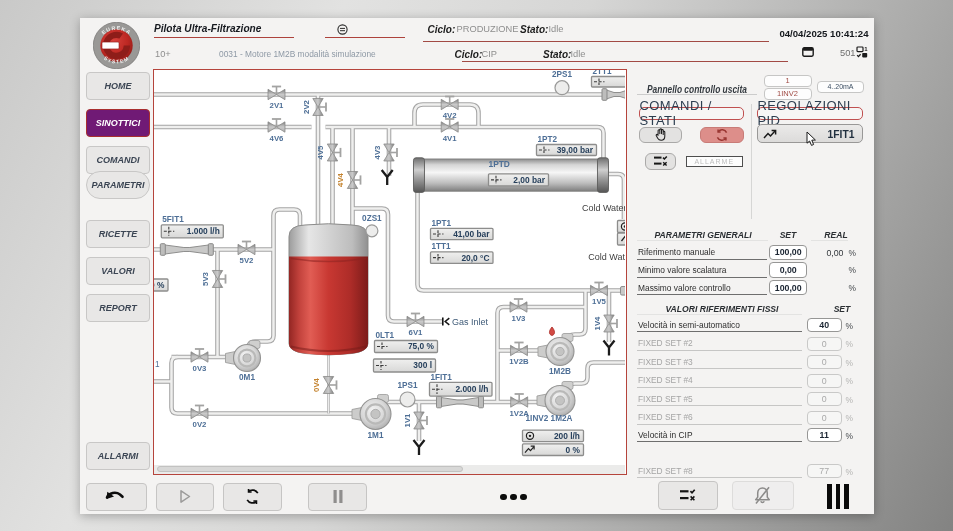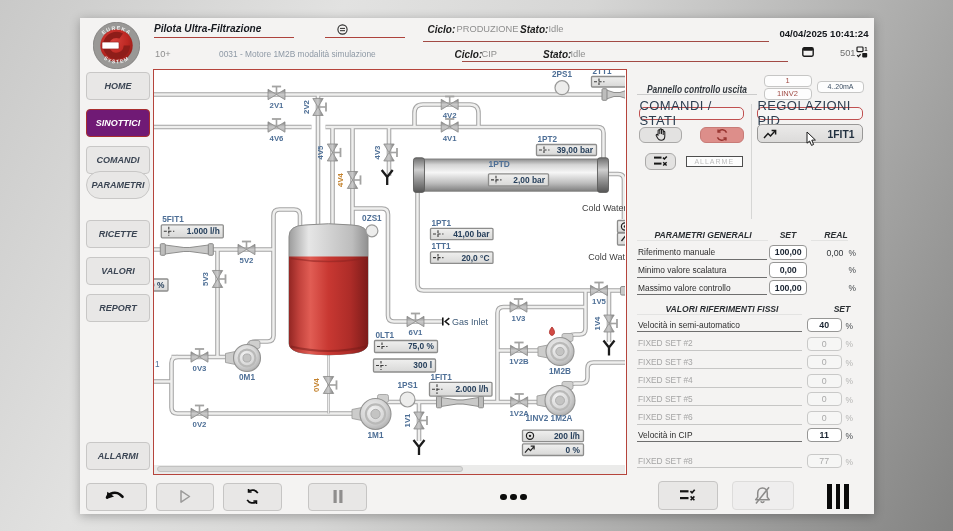--- a/index.html
+++ b/index.html
@@ -723,21 +723,21 @@
         <span class="ul" style="width:165px"></span>
         <input style="left: 170px; top: 0px; width: 35.5px; height: 14.2px;" value="0">
         <span class="unit" style="left:209px;top:2.5px;">%</span>
       </div>
       <div class="prow" style="left: 556.5px; top: 410px; width: 230px; height: 14.2px;">
         <span class="lbl">Velocità in CIP</span>
         <span class="ul" style="width:165px"></span>
         <input style="left: 170px; top: 0px; width: 35.5px; height: 14.2px;" value="11">
         <span class="unit" style="left:209px;top:2.5px;">%</span>
       </div>
-      <div class="prow dis" style="left: 556.5px; top: 436px; width: 230px; height: 14.2px;">
+      <div class="prow dis" style="left: 556.5px; top: 446px; width: 230px; height: 14.2px;">
         <span class="lbl">FIXED SET #8</span>
         <span class="ul" style="width:165px"></span>
         <input style="left: 170px; top: 0px; width: 35.5px; height: 14.2px;" value="77">
         <span class="unit" style="left:209px;top:2.5px;">%</span>
       </div>
     </div>
 
   <div id="tb-back" class="abs tb-btn">
     <svg width="26" height="16" viewBox="0 0 26 16">
       <path d="M3,8.5 C5,3.5 12,2.5 16,5.5 L18.5,7.8" fill="none" stroke="#0c0c0c" stroke-width="2.6" stroke-linecap="round"></path>

